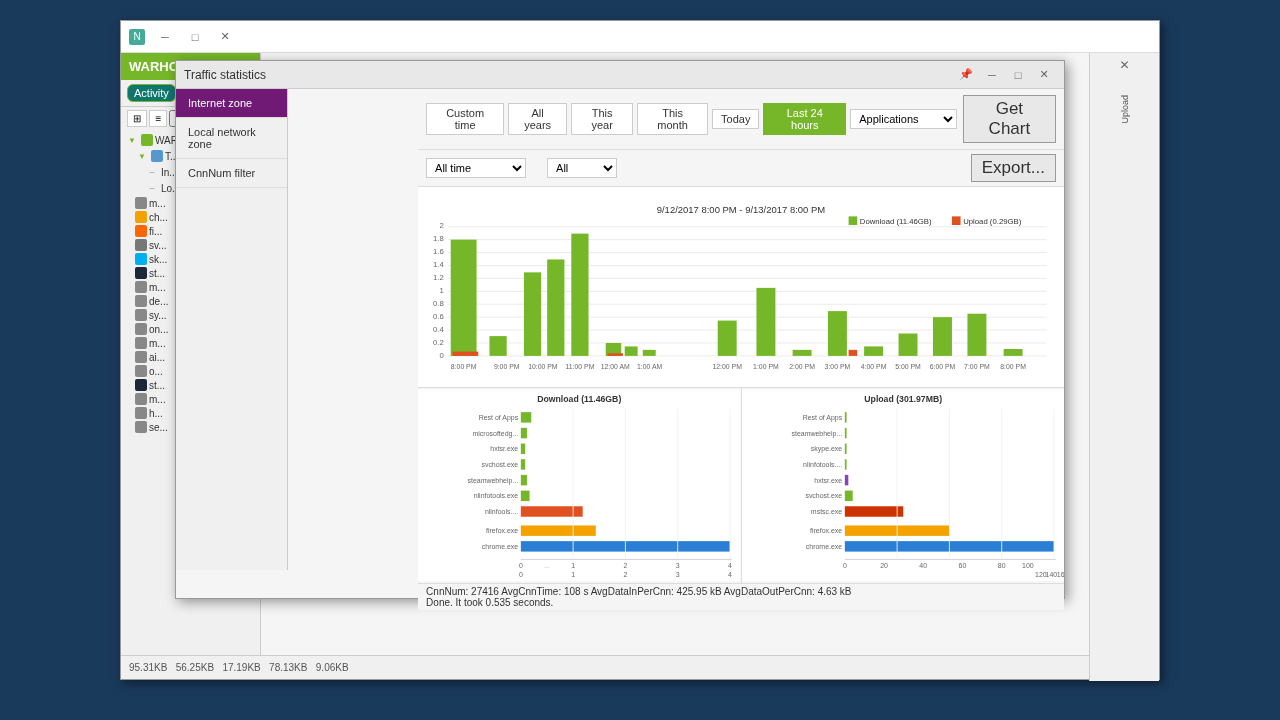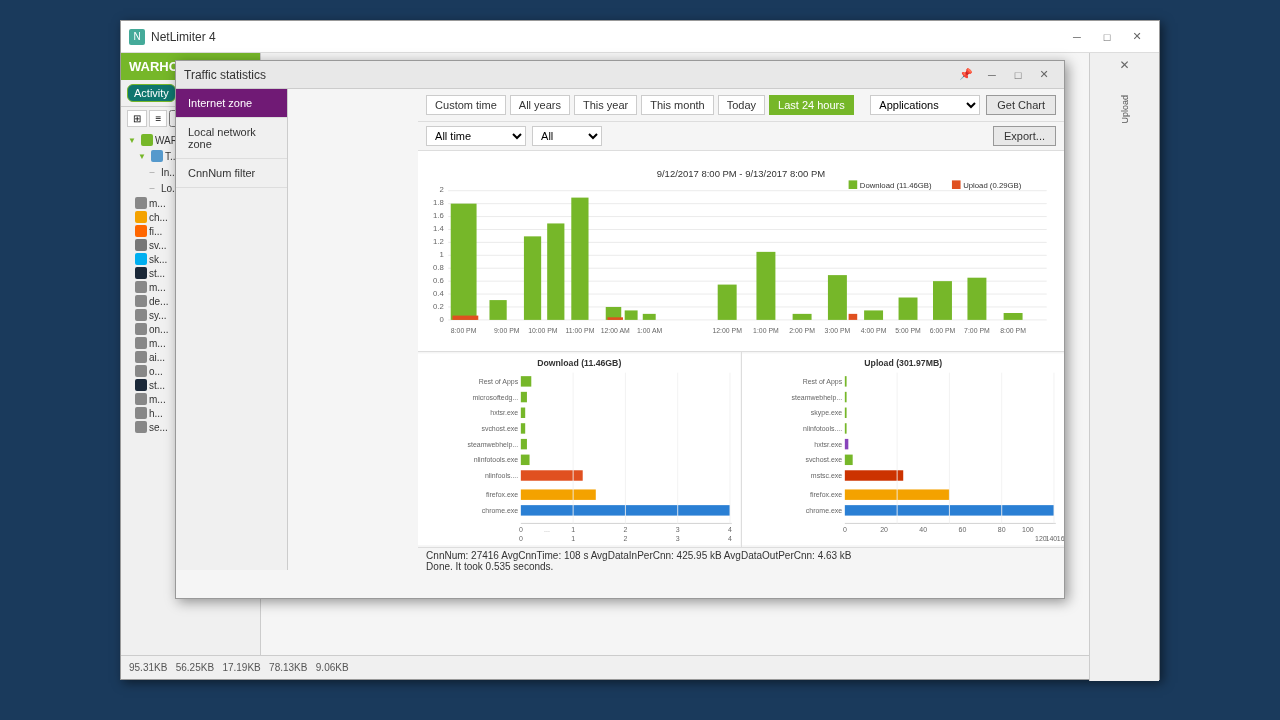--- a/index.html
+++ b/index.html
@@ -124,21 +124,21 @@
       background: white;
       font-size: 11px;
       width: 110px;
       cursor: pointer;
     }
     .action-btn {
       padding: 3px 10px;
       border: 1px solid #999;
       background: #e8e8e8;
       cursor: pointer;
-      font-size: 11px;
+      font-size: 17px;
       color: #333;
     }
     
     
     .chart-area {
       flex: 1;
       background: white;
       position: relative;
       overflow: hidden;
     }
@@ -165,21 +165,20 @@
     }
     .chart-half + .chart-half { border-left: 1px solid #ddd; }
   </style>
 </head>
 <body>
 
 <div class="main-window">
 
   <div class="main-titlebar">
     <div class="main-titlebar-icon">N</div>
-    <span class="main-titlebar-title">NetLimiter 4</span>
     <div class="titlebar-buttons">
       <button class="titlebar-btn">─</button>
       <button class="titlebar-btn">□</button>
       <button class="titlebar-btn close">✕</button>
     </div>
   </div>
 
   <div class="app-body">
 
     <div class="sidebar">
@@ -329,21 +328,21 @@
 
         <div class="right-controls">
           <select class="dropdown-select">
             <option>Applications</option>
             <option>Connections</option>
           </select>
           <button class="action-btn">Get Chart</button>
         </div>
       </div>
 
-      <div style="display:flex; align-items:center; padding: 4px 8px; gap:6px; border-bottom:1px solid #ddd; background:#f5f5f5;">
+      <div style="display:flex; align-items:center; padding: 4px 8px; gap:21px; border-bottom:1px solid #ddd; background:#f5f5f5;">
         <select class="dropdown-select" style="width:100px;">
           <option>All time</option>
           <option>Custom</option>
         </select>
         <select class="dropdown-select" style="width:70px;">
           <option>All</option>
           <option>Download</option>
           <option>Upload</option>
         </select>
         <div style="margin-left:auto;">

